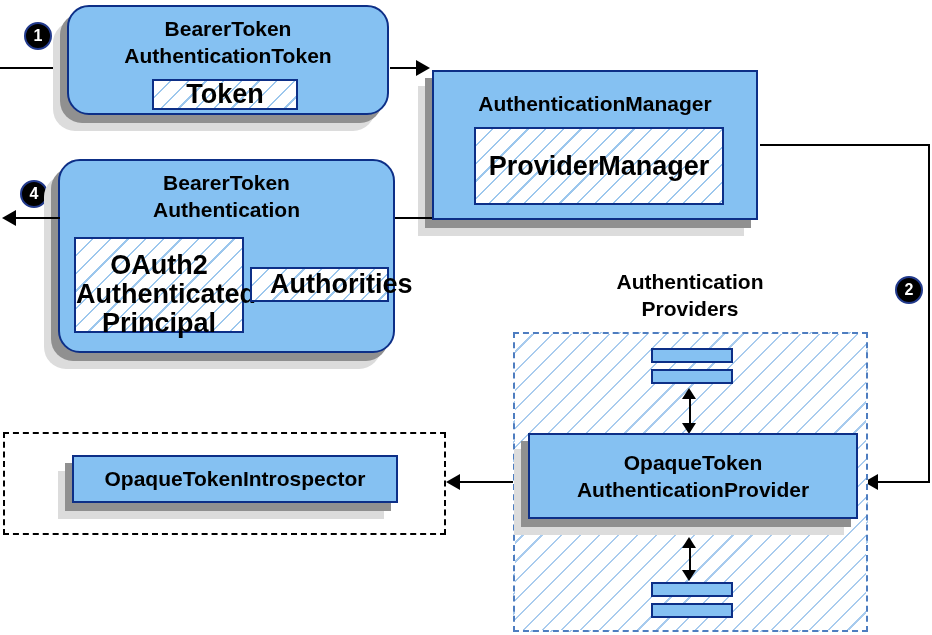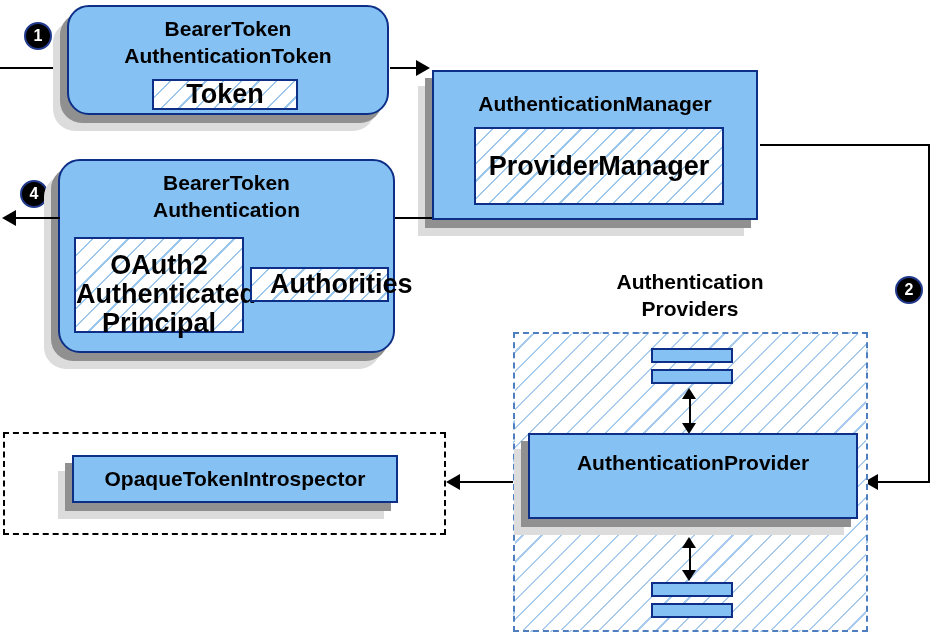--- a/index.html
+++ b/index.html
@@ -111,20 +111,21 @@
 
   <div class="bar" style="left:651px;top:348px;"></div>
   <div class="bar" style="left:651px;top:369px;"></div>
 
   <div class="vline" style="left:689px;top:397px;height:28px;"></div>
   <div class="tri tri-up" style="left:682px;top:388px;"></div>
   <div class="tri tri-down" style="left:682px;top:423px;"></div>
 
   <div class="node shadowed" style="left:528px;top:433px;width:330px;height:86px;">
     <div style="padding-top:14px;">
+      <div>OpaqueToken</div>
       <div>AuthenticationProvider</div>
     </div>
   </div>
 
   <div class="vline" style="left:689px;top:546px;height:26px;"></div>
   <div class="tri tri-up" style="left:682px;top:537px;"></div>
   <div class="tri tri-down" style="left:682px;top:570px;"></div>
 
   <div class="bar" style="left:651px;top:582px;"></div>
   <div class="bar" style="left:651px;top:603px;"></div>

